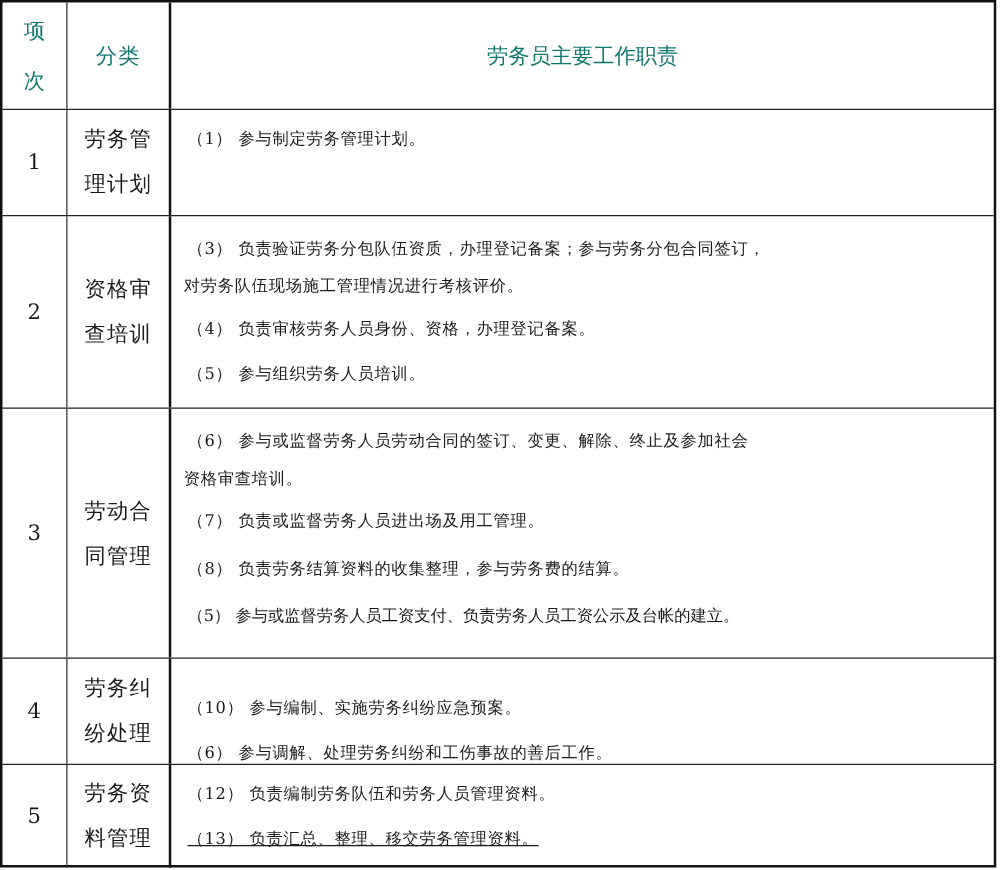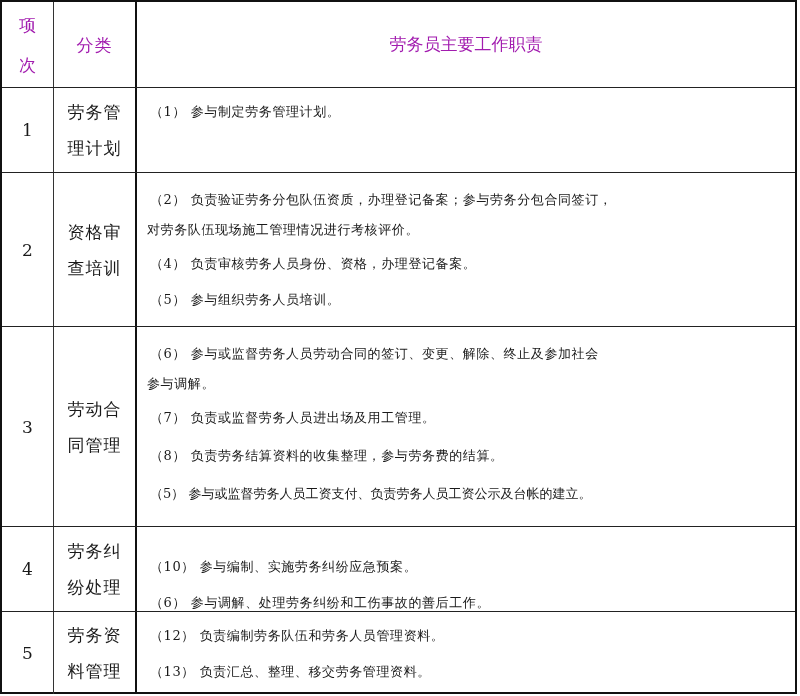--- a/index.html
+++ b/index.html
@@ -11,21 +11,21 @@
   .row.last { border-bottom: none; }
   .cell { position: absolute; top: 0; bottom: 0; box-sizing: border-box; }
   .c-no { left: 0; width: 52px; border-right: 1.5px solid #333;
           display: flex; align-items: center; justify-content: center; font-size: 17px; }
   .c-cat { left: 52px; width: 83px; border-right: 2px solid #111;
            display: flex; align-items: center; justify-content: center;
            text-align: center; font-size: 17px; line-height: 36px; letter-spacing: 1px; }
   .c-cat span { display: block; width: 58px; }
   .c-duty { left: 135px; right: 0; padding: 10px 10px 0 13px; font-size: 13px; }
   .duty-line { line-height: 32px; white-space: nowrap; letter-spacing: 0.6px; }
-  .hdr { font-family: "DejaVu Sans", "Liberation Sans", sans-serif; font-size: 17px; color:#a21caf; }
+  .hdr { font-family: "DejaVu Sans", "Liberation Sans", sans-serif; font-size: 17px; color:#0f766e; }
   .hdr.c-no span { display:block; width: 20px; line-height: 40px; text-align:center; }
   .hdr.c-duty { display:flex; align-items:center; justify-content:center; padding:0; }
 </style>
 </head>
 <body>
 
 <div class="tbl">
 
   <div class="row" style="top:0;height:86px;">
     <div class="cell c-no hdr">
@@ -48,35 +48,35 @@
       <div class="duty-line">（1） 参与制定劳务管理计划。</div>
     </div>
   </div>
 
   <div class="row" style="top:171px;height:154px;">
     <div class="cell c-no">2</div>
     <div class="cell c-cat">
         <span>资格审查培训</span>
       </div>
     <div class="cell c-duty" style="padding-top:12px;">
-      <div class="duty-line" style="line-height:30px;">（2） 负责验证劳务分包队伍资质，办理登记备案；参与劳务分包合同签订，</div>
+      <div class="duty-line" style="line-height:30px;">（3） 负责验证劳务分包队伍资质，办理登记备案；参与劳务分包合同签订，</div>
       <div class="duty-line" style="line-height:30px;padding-left:0;margin-left:-3px;">对劳务队伍现场施工管理情况进行考核评价。</div>
       <div class="duty-line" style="line-height:38px;">（4） 负责审核劳务人员身份、资格，办理登记备案。</div>
       <div class="duty-line" style="line-height:34px;">（5） 参与组织劳务人员培训。</div>
     </div>
   </div>
 
   <div class="row" style="top:325px;height:200px;">
     <div class="cell c-no">3</div>
     <div class="cell c-cat">
         <span>劳动合同管理</span>
       </div>
     <div class="cell c-duty" style="padding-top:12px;">
       <div class="duty-line" style="line-height:30px;">（6） 参与或监督劳务人员劳动合同的签订、变更、解除、终止及参加社会</div>
-      <div class="duty-line" style="line-height:30px;margin-left:-3px;">参与调解。</div>
+      <div class="duty-line" style="line-height:30px;margin-left:-3px;">资格审查培训。</div>
       <div class="duty-line" style="line-height:38px;">（7） 负责或监督劳务人员进出场及用工管理。</div>
       <div class="duty-line" style="line-height:38px;">（8） 负责劳务结算资料的收集整理，参与劳务费的结算。</div>
       <div class="duty-line" style="line-height:38px;letter-spacing:0;">（5） 参与或监督劳务人员工资支付、负责劳务人员工资公示及台帐的建立。</div>
     </div>
   </div>
 
   <div class="row" style="top:525px;height:85px;">
     <div class="cell c-no">4</div>
     <div class="cell c-cat">
         <span>劳务纠纷处理</span>
@@ -87,17 +87,17 @@
     </div>
   </div>
 
   <div class="row last" style="top:610px;height:82px;">
     <div class="cell c-no">5</div>
     <div class="cell c-cat">
         <span>劳务资料管理</span>
       </div>
     <div class="cell c-duty" style="padding-top:6px;">
       <div class="duty-line" style="line-height:36px;">（12） 负责编制劳务队伍和劳务人员管理资料。</div>
-      <div class="duty-line" style="line-height:36px;">（13） 负责汇总、整理、移交劳务管理资料。</div>
+      <div class="duty-line" style="line-height:36px;text-decoration:underline;">（13） 负责汇总、整理、移交劳务管理资料。</div>
     </div>
   </div>
 
 </div>
 
 </body></html>

